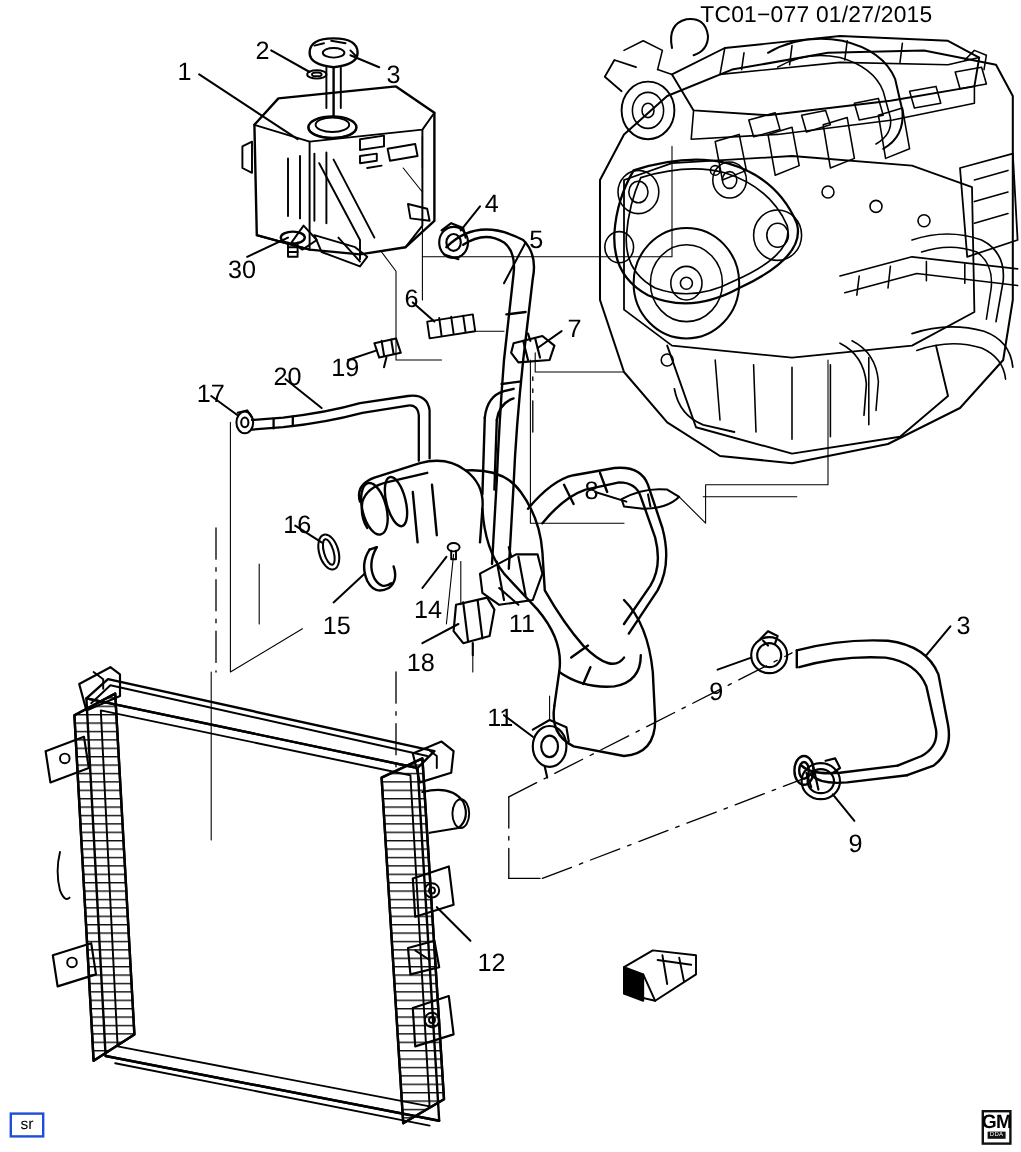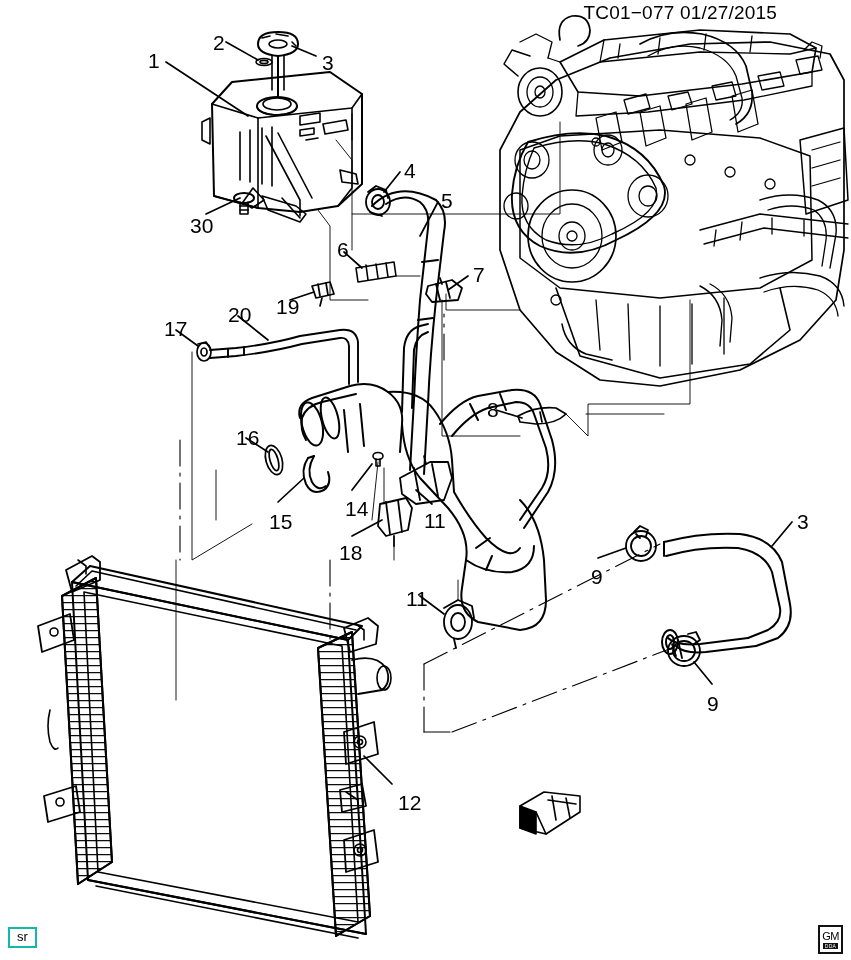--- a/index.html
+++ b/index.html
@@ -1,25 +1,25 @@
 <!DOCTYPE html>
 <html><head>
 <meta charset="utf-8">
 <style>
   html,body{margin:0;padding:0;background:#ffffff;}
   body{width:851px;height:960px;position:relative;overflow:hidden;
        font-family:"Liberation Sans",sans-serif;color:#000;}
   #sheet{position:absolute;inset:0;width:785px;height:960px;}
   .hdr{position:absolute;top:2px;right:8px;font-size:19px;letter-spacing:.2px;white-space:nowrap;}
-  .srbox{position:absolute;left:8px;top:927px;border:2px solid #14b8a6;background:#fff;
+  .srbox{position:absolute;left:8px;top:927px;border:2px solid #1d4ed8;background:#fff;
          padding:1px 7px 2px;font-size:13px;line-height:14px;font-family:"Liberation Sans",sans-serif;}
   .gmbox{position:absolute;left:818px;top:925px;width:25px;height:29px;border:2px solid #111;
          background:#fff;box-sizing:border-box;display:flex;flex-direction:column;
          align-items:center;justify-content:center;}
-  .gmbox .g1{font-size:11px;font-weight:normal;line-height:12px;letter-spacing:-.5px;}
+  .gmbox .g1{font-size:16px;font-weight:bold;line-height:12px;letter-spacing:-.5px;}
   .gmbox .g2{font-size:5px;background:#111;color:#fff;line-height:6px;padding:0 2px;margin-top:1px;letter-spacing:.3px;}
   .cal{position:absolute;font-size:21px;line-height:21px;font-family:"Liberation Sans",sans-serif;}
   svg{position:absolute;left:0;top:0;}
 </style>
 </head>
 <body>
 
 <div id="sheet">
 
   <div class="hdr">TC01−077  01/27/2015</div>

